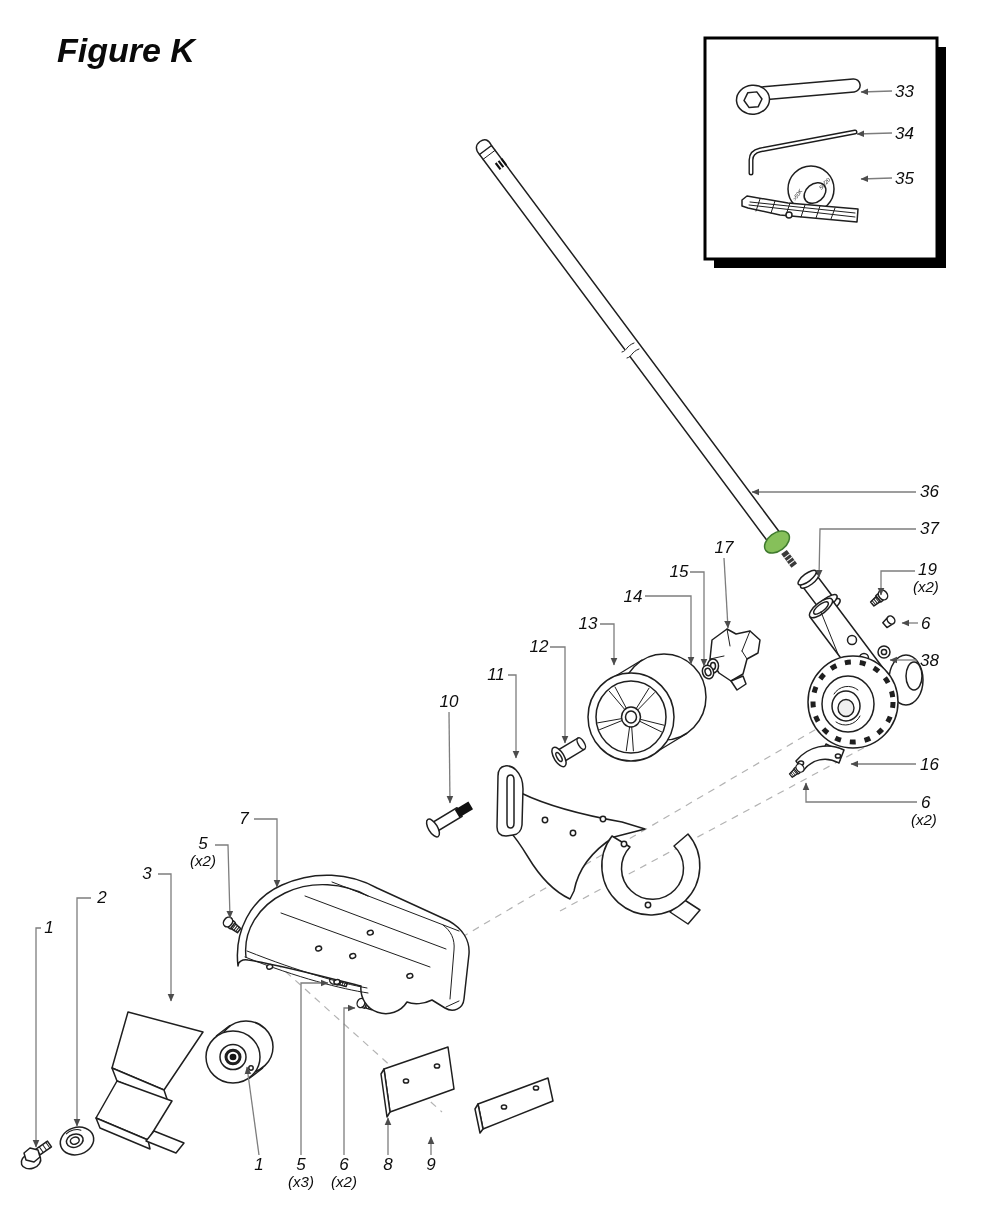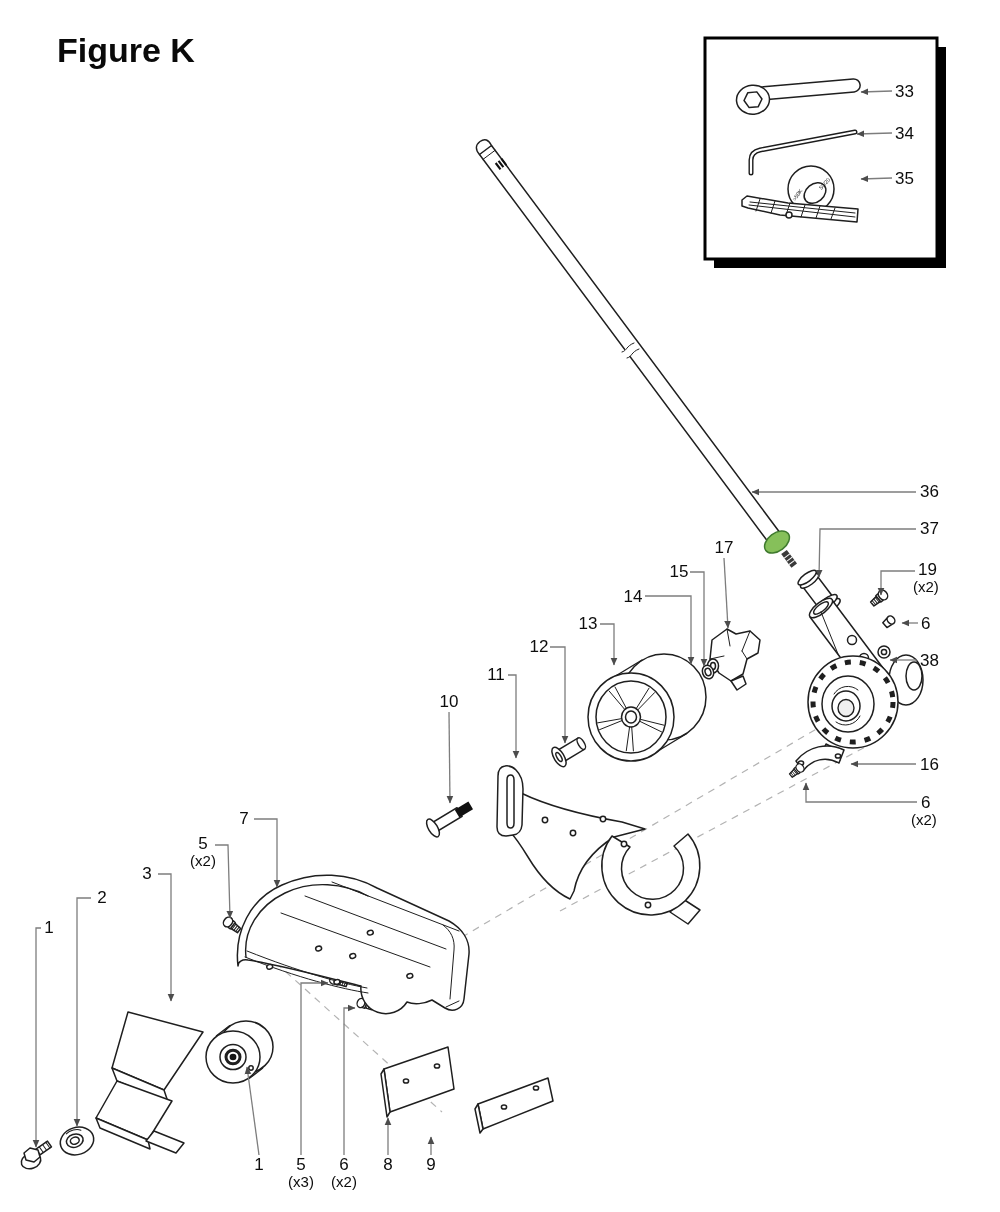--- a/index.html
+++ b/index.html
@@ -1,16 +1,16 @@
 <!DOCTYPE html>
 <html><head>
 <meta charset="utf-8">
 <style>
   html,body{margin:0;padding:0;background:#fff;}
-  #stage{position:relative;width:1000px;height:1212px;background:#fff;overflow:hidden;}
+  #stage{position:relative;width:1000px;height:1212px;background:#fff;overflow:hidden;font-style:italic;}
   svg{display:block;}
   .fw{fill:#fff;stroke:#1f1f1f;stroke-width:1.5;stroke-linejoin:round;}
   .ln{fill:none;stroke:#1f1f1f;stroke-width:1.4;stroke-linecap:round;stroke-linejoin:round;}
   .thin{stroke-width:1;}
   .leader{fill:none;stroke:#7d7d7d;stroke-width:1.3;marker-end:url(#arr);}
   .dash{fill:none;stroke:#b3b3b3;stroke-width:1.2;stroke-dasharray:7 6;}
   .lbl{font-family:"Liberation Sans",sans-serif;font-size:17px;fill:#0d0d0d;}
   .qty{font-size:15px;}
   .mid{text-anchor:middle;}
   .micro{font-family:"Liberation Sans",sans-serif;font-size:5.5px;fill:#222;}

